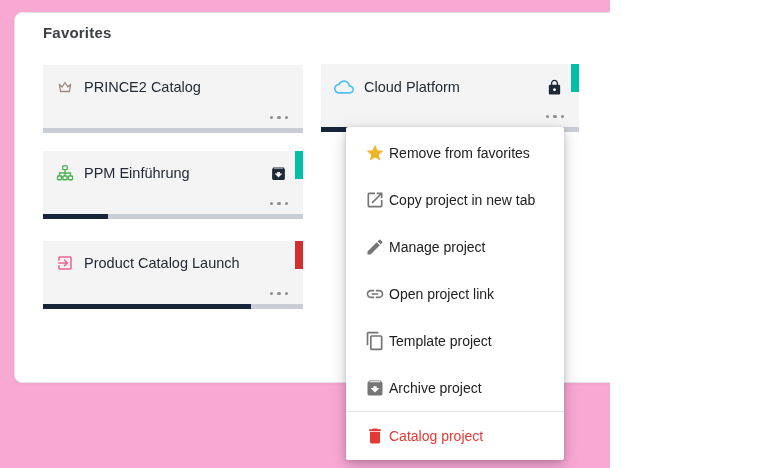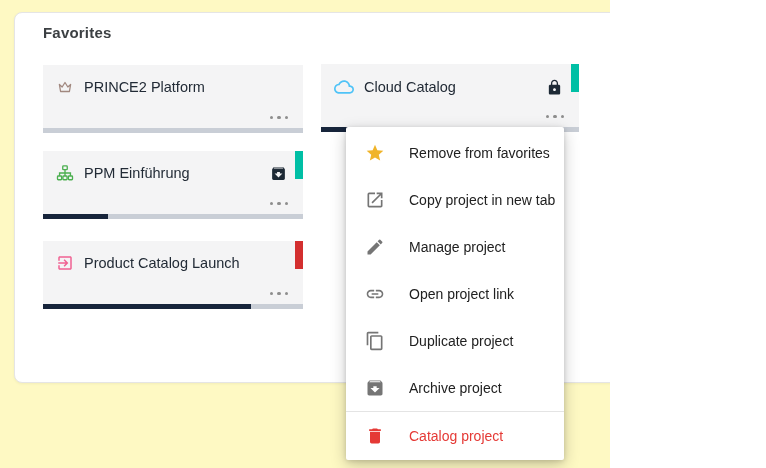--- a/index.html
+++ b/index.html
@@ -1,18 +1,18 @@
 <!DOCTYPE html>
 <html><head>
 <meta charset="utf-8">
 <style>
   * { box-sizing: border-box; margin: 0; padding: 0; }
   html,body { background:#fff; }
   body { font-family:"Liberation Sans", sans-serif; }
-  .stage { position:relative; width:610px; height:468px; background:#fef9c3; overflow:hidden; }
+  .stage { position:relative; width:610px; height:468px; background:#f9a8d4; overflow:hidden; }
 
   
   .panel { position:absolute; left:14px; top:12px; width:736px; height:371px;
            background:#fff; border:1px solid #e5e5e5; border-radius:8px;
            box-shadow:0 1px 3px rgba(0,0,0,.05); }
   .panel-title { position:absolute; left:28px; top:11px; font-size:15px;
                  font-weight:600; color:#3c4043; letter-spacing:.2px; }
   .dots { display:flex; align-items:center; gap:4px; background:none; border:0;
           padding:4px; cursor:pointer; }
   .dots i { display:block; width:4px; height:4px; border-radius:50%; background:#8d8d8d; }
@@ -29,21 +29,21 @@
   .card-more { position:absolute; right:11px; bottom:10px; }
   .card-more i { width:3.5px; height:3.5px; }
   .tab { position:absolute; top:0; right:0; width:8px; height:28px; }
   .progress { position:absolute; left:0; bottom:0; width:100%; height:5px; }
   .fill { height:100%; }
 
   
   .menu { position:absolute; left:346px; top:127px; width:218px; z-index:5;
           background:#fff; border-radius:2px; padding:2px 0 1px 0;
           box-shadow:0 5px 16px rgba(0,0,0,.22), 0 1px 5px rgba(0,0,0,.14); }
-  .mi { display:flex; align-items:center; gap:24px; height:47px;
+  .mi { display:flex; align-items:center; gap:4px; height:47px;
         padding:0 14px 0 19px; cursor:pointer; }
   .micon { display:flex; flex:0 0 auto; }
   .mlabel { font-size:14px; color:#212121; white-space:nowrap; }
   .mdiv { height:1px; background:#e4e4e4; }
 </style>
 </head>
 <body>
 
 <div class="stage">
 
@@ -55,41 +55,41 @@
         <i></i>
       </button>
 
     <article class="card" style="left:28px;top:52px;">
       <div class="trow">
         <span class="cicon" style="color: rgb(161, 136, 127);">
           <svg width="18" height="18" viewBox="0 0 24 24" fill="none" stroke="currentColor" stroke-width="1.7" stroke-linejoin="round">
               <path d="M4.5 8.5 8.2 12 12 6l3.8 6 3.7-3.5-1.6 9.5H6.1z"></path>
             </svg>
         </span>
-        <span class="ctitle">PRINCE2 Platform</span>
+        <span class="ctitle">PRINCE2 Catalog</span>
       </div>
       <button class="dots card-more">
           <i></i>
           <i></i>
           <i></i>
         </button>
       <div class="progress" style="background-color: rgb(201, 206, 214);">
         <div class="fill" style="background-color: rgb(23, 37, 59); width: 0%;"></div>
       </div>
     </article>
 
     <article class="card" style="left:306px;top:51px;width:258px;">
       <div class="tab" style="background-color: rgb(0, 191, 165);"></div>
       <div class="trow">
         <span class="cicon" style="color: rgb(79, 195, 247);">
           <svg width="20" height="20" viewBox="0 0 24 24" fill="currentColor">
               <path d="M19.35 10.04C18.67 6.59 15.64 4 12 4 9.11 4 6.6 5.64 5.35 8.04 2.34 8.36 0 10.91 0 14c0 3.31 2.69 6 6 6h13c2.76 0 5-2.24 5-5 0-2.64-2.05-4.78-4.65-4.96zM19 18H6c-2.21 0-4-1.79-4-4s1.79-4 4-4h.71C7.37 7.69 9.48 6 12 6c3.04 0 5.5 2.46 5.5 5.5v.5H19c1.66 0 3 1.34 3 3s-1.34 3-3 3z"></path>
             </svg>
         </span>
-        <span class="ctitle">Cloud Catalog</span>
+        <span class="ctitle">Cloud Platform</span>
         <span class="spacer"></span>
         <span class="chip" style="color: rgb(29, 41, 53);">
           <svg width="17" height="17" viewBox="0 0 24 24" fill="currentColor">
               <path d="M18 8h-1V6c0-2.76-2.24-5-5-5S7 3.24 7 6v2H6c-1.1 0-2 .9-2 2v10c0 1.1.9 2 2 2h12c1.1 0 2-.9 2-2V10c0-1.1-.9-2-2-2zm-6 9c-1.1 0-2-.9-2-2s.9-2 2-2 2 .9 2 2-.9 2-2 2zm3.1-9H8.9V6c0-1.71 1.39-3.1 3.1-3.1 1.71 0 3.1 1.39 3.1 3.1v2z"></path>
             </svg>
         </span>
       </div>
       <button class="dots card-more">
           <i></i>
           <i></i>
@@ -188,21 +188,21 @@
       </span>
       <span class="mlabel" style="color: rgb(33, 33, 33);">Open project link</span>
     </div>
 
     <div class="mi">
       <span class="micon" style="color: rgb(117, 117, 117);">
         <svg width="20" height="20" viewBox="0 0 24 24" fill="currentColor">
             <path d="M16 1H4c-1.1 0-2 .9-2 2v14h2V3h12V1zm3 4H8c-1.1 0-2 .9-2 2v14c0 1.1.9 2 2 2h11c1.1 0 2-.9 2-2V7c0-1.1-.9-2-2-2zm0 16H8V7h11v14z"></path>
           </svg>
       </span>
-      <span class="mlabel" style="color: rgb(33, 33, 33);">Duplicate project</span>
+      <span class="mlabel" style="color: rgb(33, 33, 33);">Template project</span>
     </div>
 
     <div class="mi">
       <span class="micon" style="color: rgb(117, 117, 117);">
         <svg width="20" height="20" viewBox="0 0 24 24" fill="currentColor">
             <path d="M20.54 5.23l-1.39-1.68C18.88 3.21 18.47 3 18 3H6c-.47 0-.88.21-1.16.55L3.46 5.23C3.17 5.57 3 6.02 3 6.5V19c0 1.1.9 2 2 2h14c1.1 0 2-.9 2-2V6.5c0-.48-.17-.93-.46-1.27zM12 17.5 6.5 12H10v-2h4v2h3.5L12 17.5zM5.12 5l.81-1h12l.94 1H5.12z"></path>
           </svg>
       </span>
       <span class="mlabel" style="color: rgb(33, 33, 33);">Archive project</span>
     </div>

